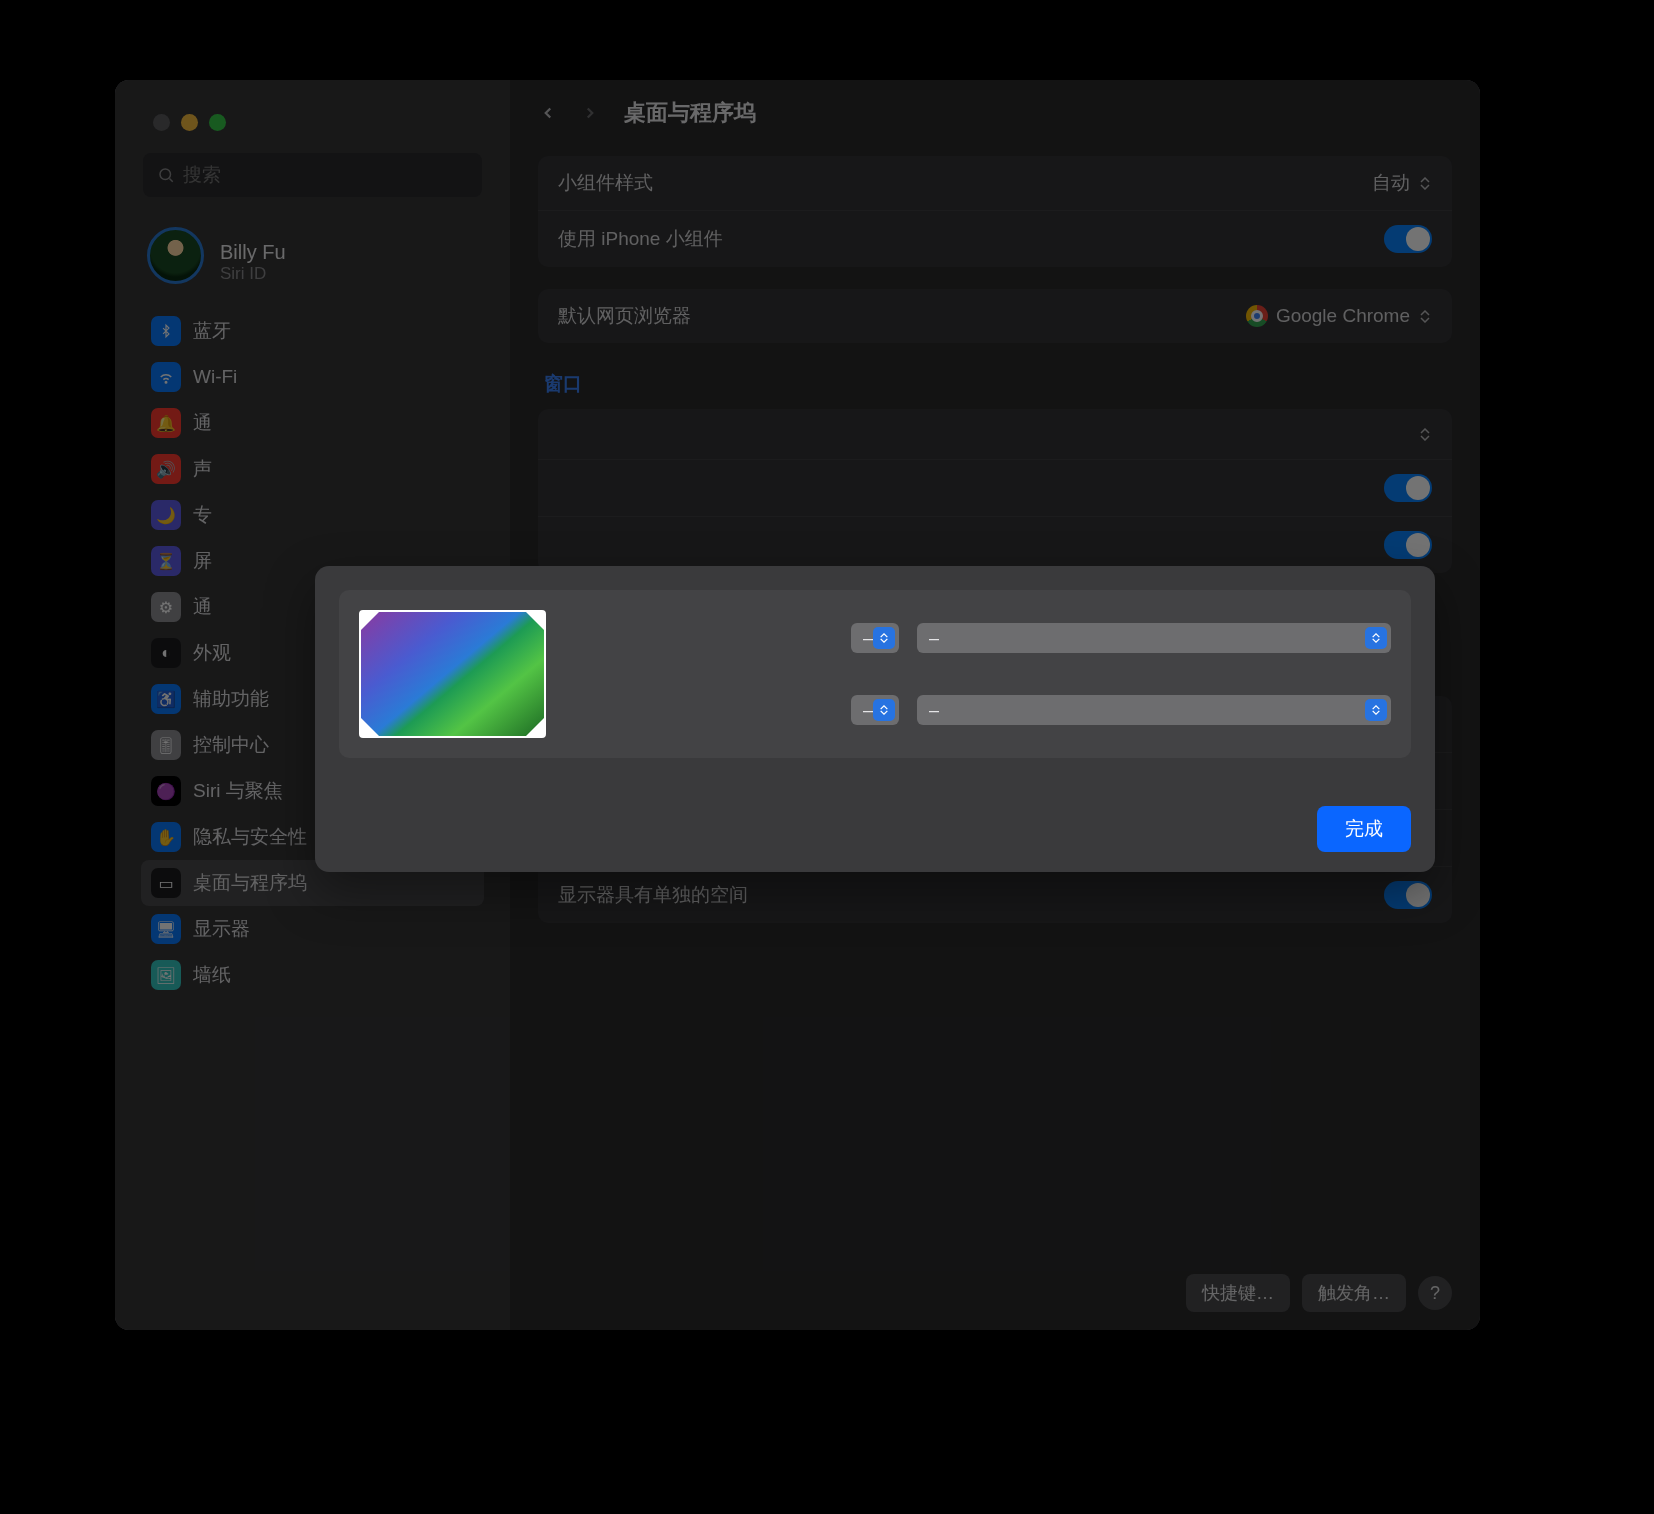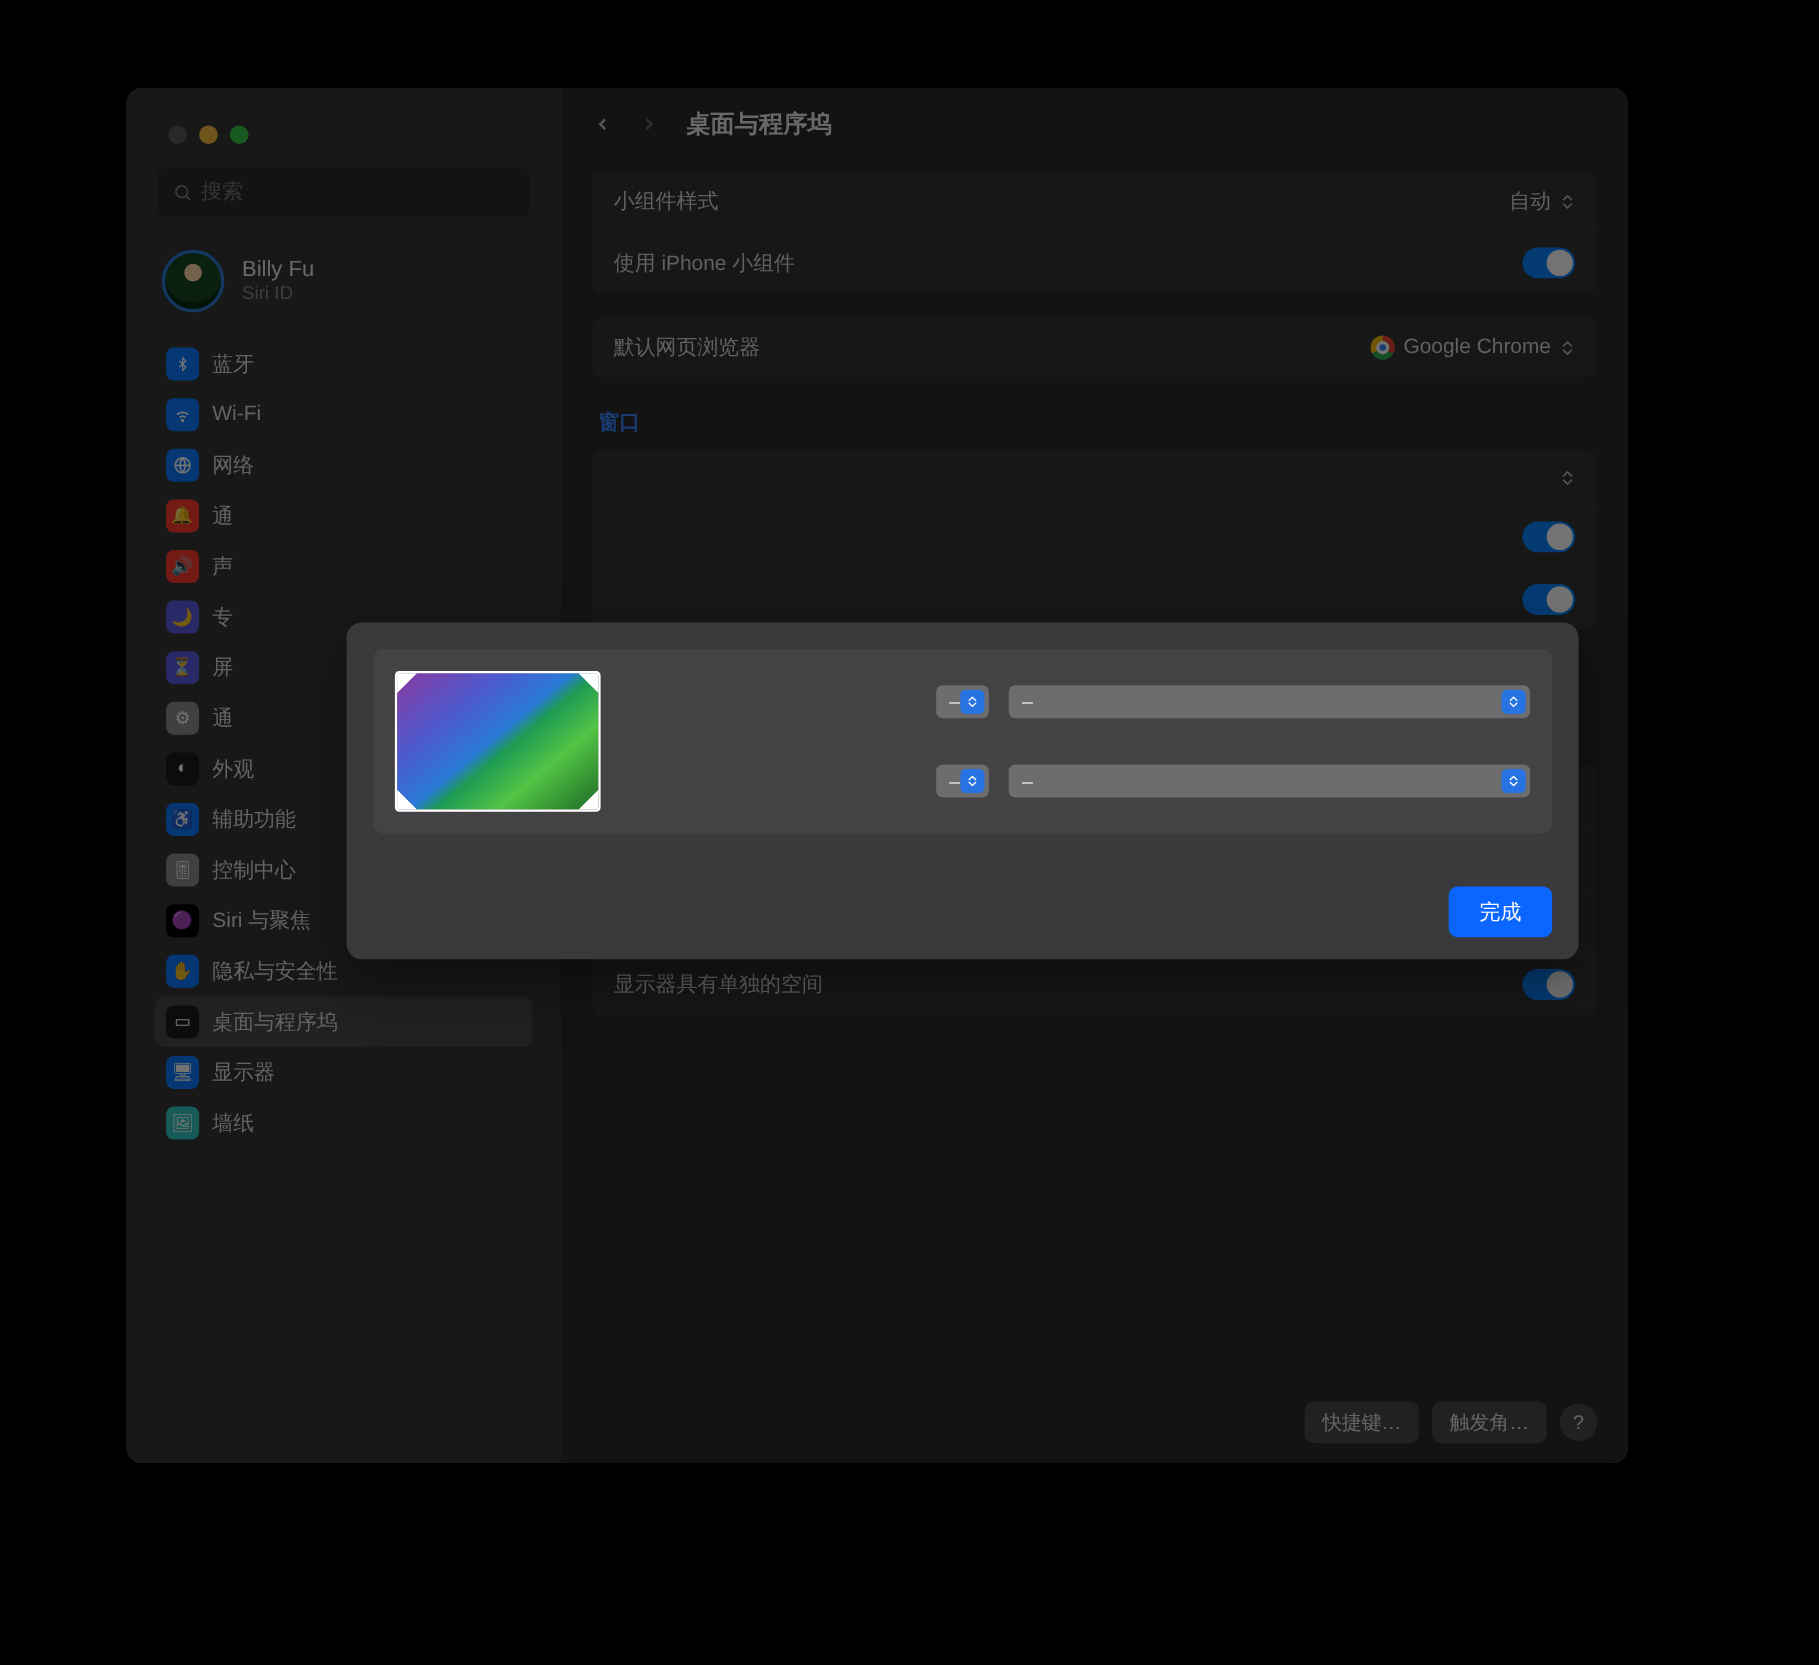--- a/index.html
+++ b/index.html
@@ -36,21 +36,21 @@
   padding: 0 14px;
   color: #8a8a8c;
 }
 .search svg { margin-right: 8px; }
 .search input {
   flex: 1; background: transparent; border: none; outline: none;
   color: #ccc; font-size: 19px;
 }
 
 .user-row {
-  display: flex; align-items: center; gap: 16px;
+  display: flex; align-items: flex-end; gap: 16px;
   padding: 20px 20px 24px 20px;
 }
 .avatar {
   width: 57px; height: 57px; border-radius: 50%;
   background: radial-gradient(circle at 50% 35%, #ffd9a6 18%, #1a4a24 20%, #1a4a24 60%, #0a2a12 70%);
   border: 3px solid #2a7bd6;
   position: relative;
 }
 .user-name { font-size: 20px; color: #e9e9ea; font-weight: 500; }
 .user-sub { font-size: 17px; color: #8a8a8c; }
@@ -226,29 +226,20 @@
         </div>
         <div class="nav-item">
           <div class="nav-icon" style="background: rgb(10, 122, 255);">
             <svg width="18" height="18" viewBox="0 0 24 24" fill="none" stroke="#fff" stroke-width="2">
               <path d="M5 12a10 10 0 0 1 14 0"></path>
               <path d="M8.5 15.5a5 5 0 0 1 7 0"></path>
               <circle cx="12" cy="19" r="1" fill="#fff"></circle>
             </svg>
           </div>
           <span>Wi-Fi</span>
-        </div>
-        <div class="nav-item">
-          <div class="nav-icon" style="background: rgb(10, 122, 255);">
-            <svg width="18" height="18" viewBox="0 0 24 24" fill="none" stroke="#fff" stroke-width="2">
-              <circle cx="12" cy="12" r="9"></circle>
-              <path d="M3 12h18M12 3a14 14 0 0 1 0 18M12 3a14 14 0 0 0 0 18"></path>
-            </svg>
-          </div>
-          <span>网络</span>
         </div>
         <div class="nav-item">
           <div class="nav-icon" style="background: rgb(255, 59, 48);">🔔</div>
           <span>通</span>
         </div>
         <div class="nav-item">
           <div class="nav-icon" style="background: rgb(255, 59, 48);">🔊</div>
           <span>声</span>
         </div>
         <div class="nav-item">

